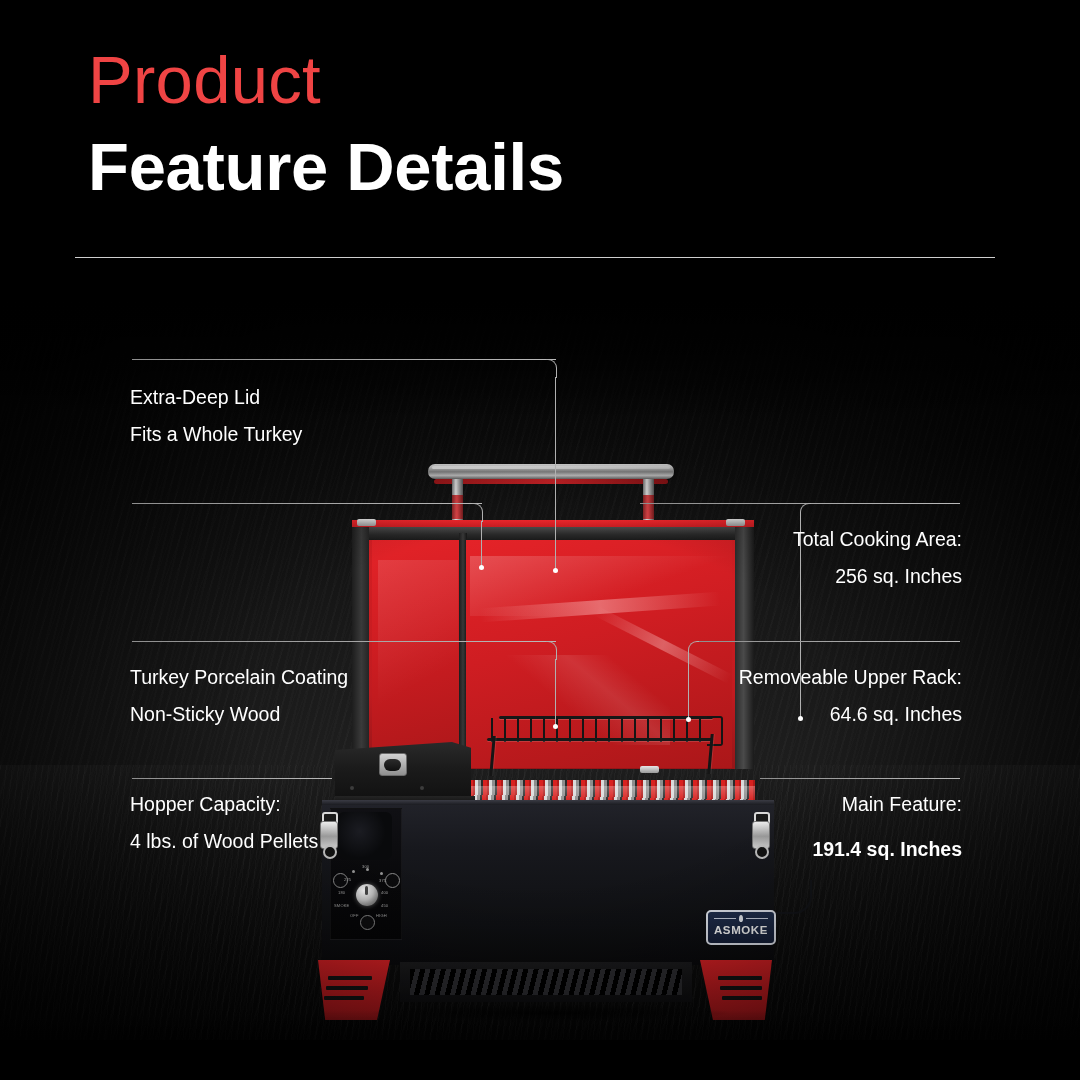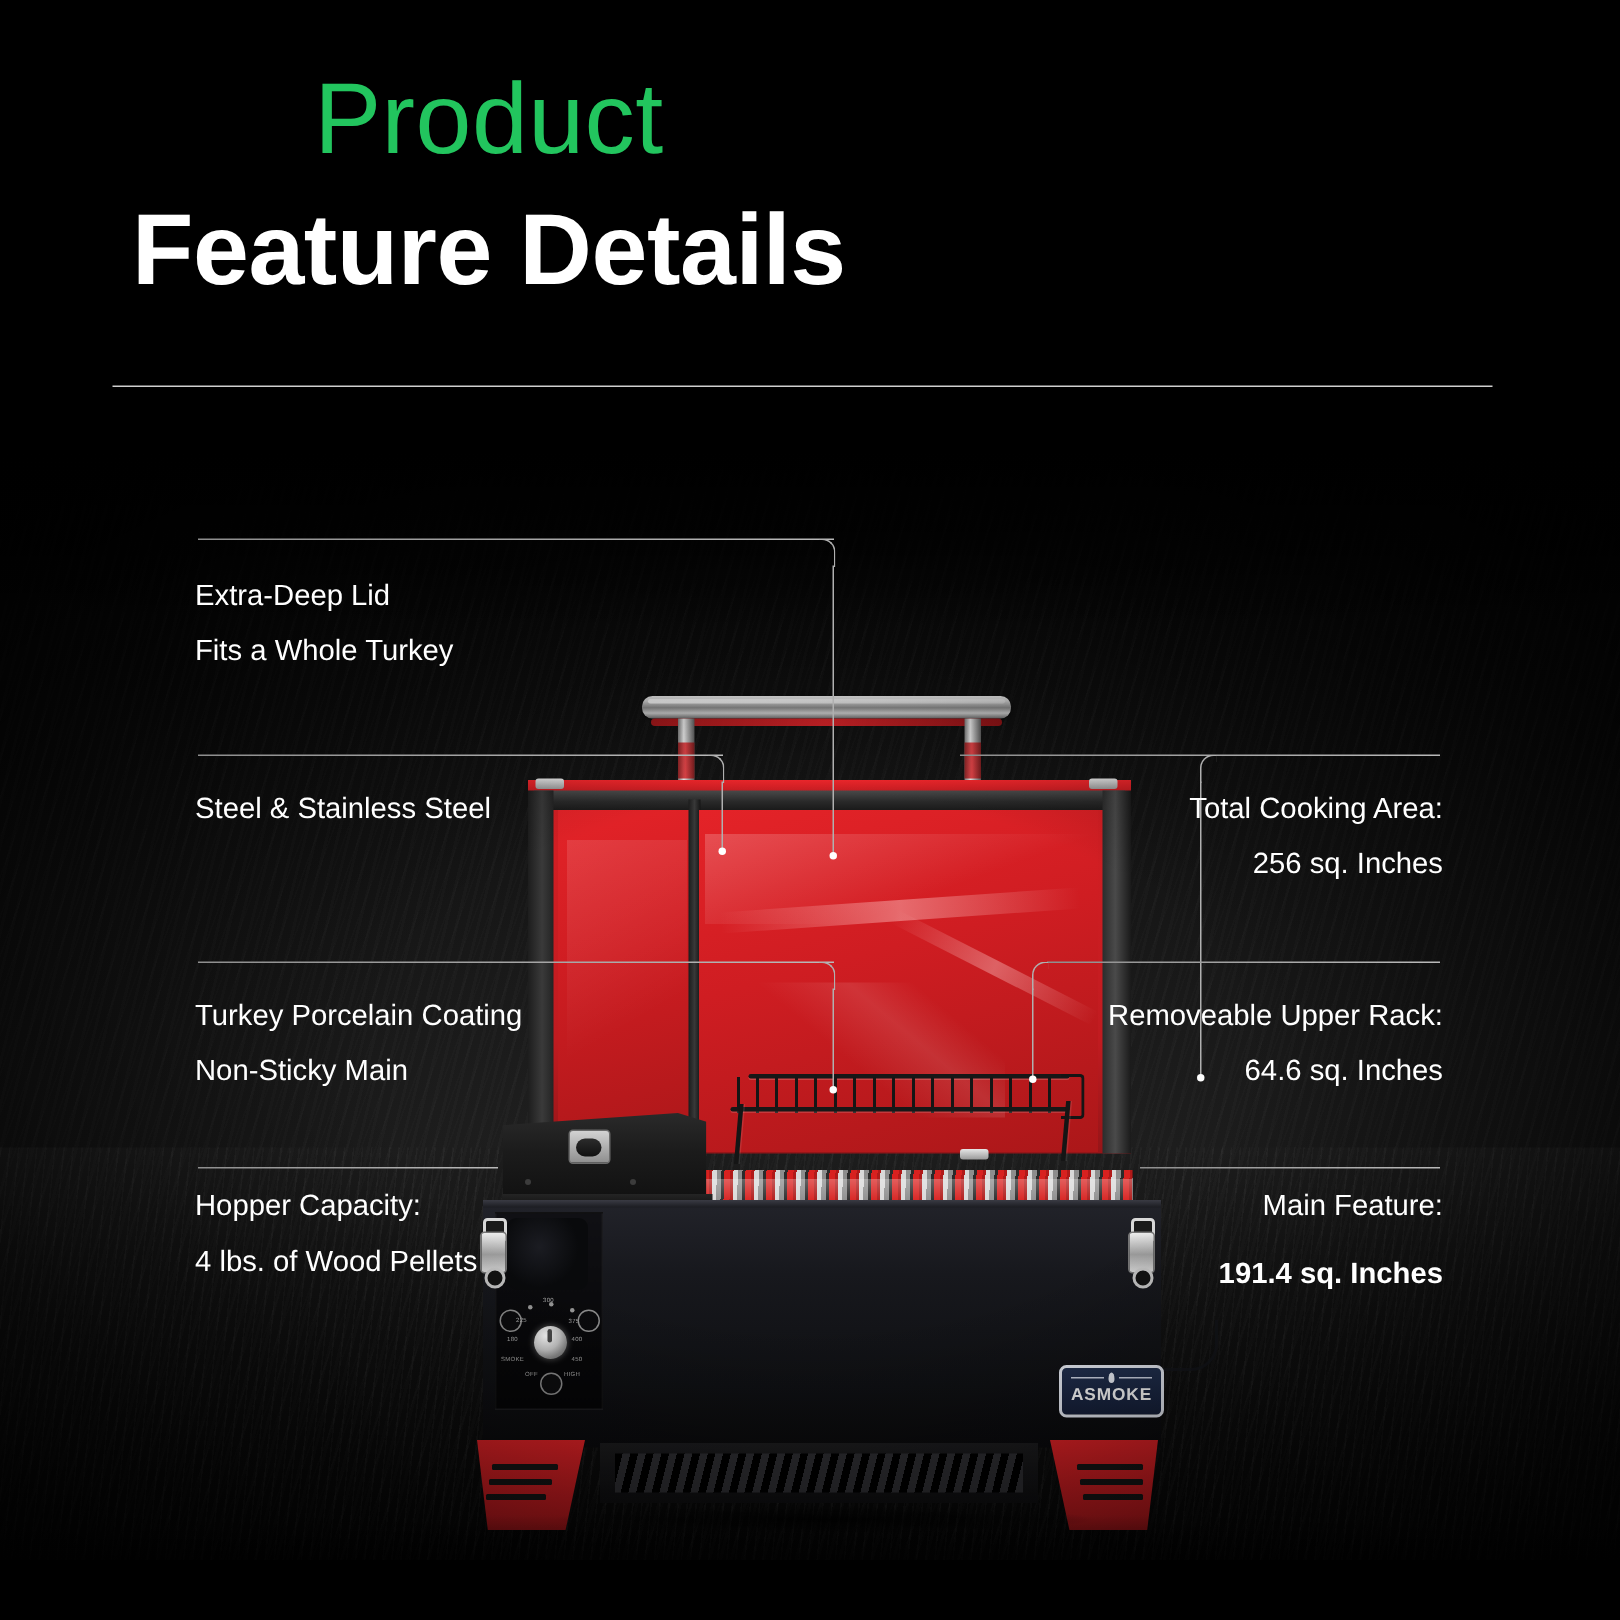--- a/index.html
+++ b/index.html
@@ -24,21 +24,21 @@
      background:repeating-linear-gradient(96deg, rgba(255,255,255,.03) 0 1px, rgba(0,0,0,0) 1px 6px);}
   .vignette{position:absolute;left:0;top:300px;width:1080px;height:740px;
      background:radial-gradient(78% 70% at 50% 55%, rgba(0,0,0,0) 34%, rgba(0,0,0,.72) 82%, rgba(0,0,0,.96) 100%);}
   .top-fade{position:absolute;left:0;top:300px;width:1080px;height:120px;
      background:linear-gradient(180deg,#000 0%,rgba(0,0,0,.55) 55%,rgba(0,0,0,0) 100%);}
   .bot-fade{position:absolute;left:0;bottom:0;width:1080px;height:70px;
      background:linear-gradient(0deg,#000 10%,rgba(0,0,0,0) 100%);}
 
   
   .hdr{position:absolute;left:88px;top:46px;}
-  .t1{font-size:67px;font-weight:300;line-height:1.0;letter-spacing:.3px;color:#22c55e;text-align:center;}
+  .t1{font-size:67px;font-weight:300;line-height:1.0;letter-spacing:.3px;color:#ef4444;}
   .t2{font-size:67px;font-weight:700;line-height:1.0;margin-top:20px;letter-spacing:-.3px;color:#fff;}
   .hdr-rule{position:absolute;left:75px;top:257px;width:920px;height:1px;background:#cfcfcf;}
 
   
   .divider{position:absolute;height:1px;background:linear-gradient(90deg,#8e8e8e,#b9b9b9);}
   .div-l{left:132px;}
   .div-r{right:120px;}
   .lbl{position:absolute;font-size:19.5px;font-weight:400;color:#fff;line-height:38px;white-space:nowrap;}
   .lbl.l{left:130px;text-align:left;}
   .lbl.r{right:118px;text-align:right;}
@@ -333,24 +333,23 @@
   <div class="divider div-r" style="top:641px;width:262px;"></div>
   <div class="elbow left-turn" style="left:688px;top:641px;width:10px;height:18px;"></div>
   <div class="vline" style="left:688px;top:659px;height:60px;"></div>
   <div class="dot" style="left:686px;top:717px;"></div>
 
   <div class="divider div-r" style="top:778px;width:200px;"></div>
 
   <div class="lbl l" style="top:415px;">Fits a Whole Turkey</div>
   <div class="lbl l" style="top:378px;">Extra-Deep Lid</div>
 
-  <div class="lbl l" style="top:520px;">Steel &amp; Stainless Steel</div>
 
   <div class="lbl l" style="top:658px;">Turkey Porcelain Coating</div>
-  <div class="lbl l" style="top:695px;">Non-Sticky Main</div>
+  <div class="lbl l" style="top:695px;">Non-Sticky Wood</div>
 
   <div class="lbl l" style="top:785px;">Hopper Capacity:</div>
   <div class="lbl l" style="top:822px;">4 lbs. of Wood Pellets</div>
 
   <div class="lbl r" style="top:520px;">Total Cooking Area:</div>
   <div class="lbl r" style="top:557px;">256 sq. Inches</div>
 
   <div class="lbl r" style="top:658px;">Removeable Upper Rack:</div>
   <div class="lbl r" style="top:695px;">64.6 sq. Inches</div>
 

